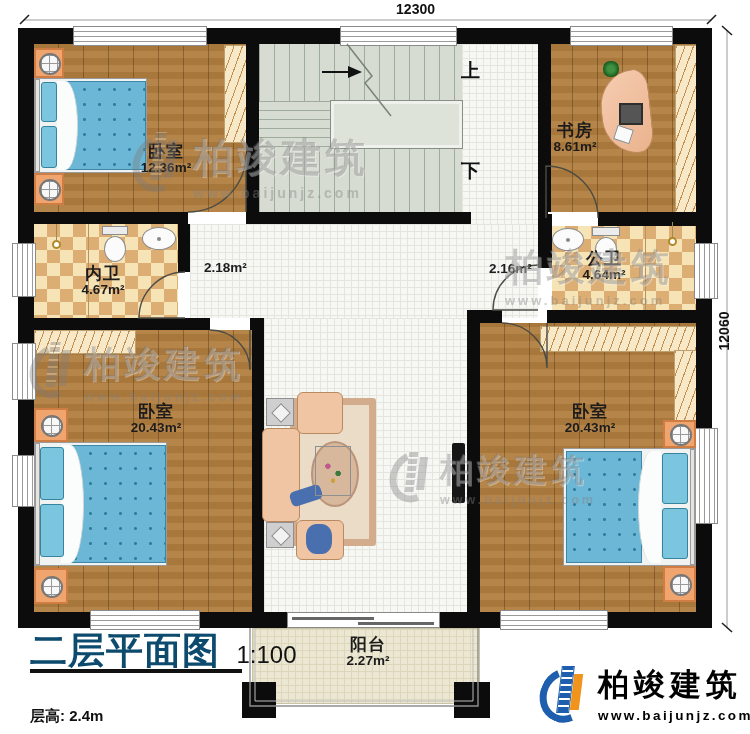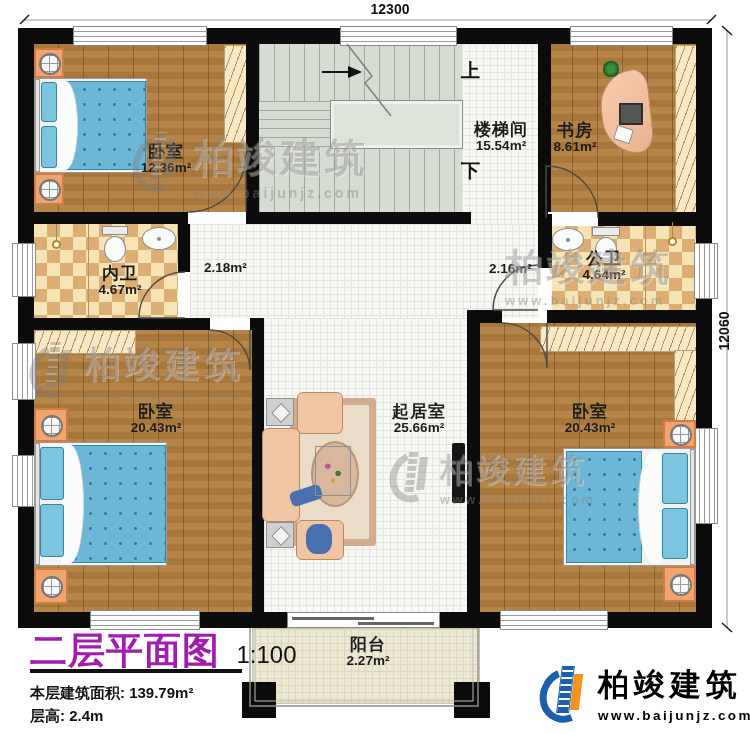--- a/index.html
+++ b/index.html
@@ -70,21 +70,21 @@
   .monitor{background:#555;border:2px solid #2e2e2e;box-sizing:border-box;}
   .plant{background:radial-gradient(circle,#3f9140 30%,#175c1d 70%);border-radius:45%;}
   
   .rlabel{text-align:center;color:#1c1c1c;line-height:1.05;}
   .rname{font-size:17px;font-weight:700;letter-spacing:1px;}
   .rarea{font-size:13.5px;font-weight:700;}
   .halllabel{font-size:13.5px;font-weight:700;color:#1c1c1c;}
   .updown{font-size:19px;font-weight:700;color:#111;}
   .dim{font-size:14px;font-weight:700;color:#111;}
   
-  .tb-title{font-size:37px;font-weight:900;color:#a21caf;letter-spacing:1px;}
+  .tb-title{font-size:37px;font-weight:900;color:#0c4a6e;letter-spacing:1px;}
   .tb-scale{font-size:24px;font-weight:400;color:#111;}
   .tb-line{font-size:15px;font-weight:700;color:#111;}
   .tb-rule{background:#111;}
   
   .bjmark{position:absolute;}
   .bjmark .b1,.bjmark .b2,.bjmark .arc{position:absolute;}
   .bjmark .b1{left:40%;top:0;width:22%;height:80%;transform:skewX(-7deg);}
   .bjmark .b2{left:66%;top:14%;width:18%;height:64%;transform:skewX(-7deg);}
   .bjmark .arc{left:0;bottom:-2%;width:74%;height:74%;border:7px solid transparent;
         border-radius:50%;transform:rotate(24deg);}
@@ -268,59 +268,51 @@
     <line x1="722" y1="623" x2="732" y2="632" stroke="#222" stroke-width="1.6"></line>
 
     <path d="M250,628 L250,706 L478,706 L478,628" fill="none" stroke="#8f8f8f" stroke-width="1.4"></path>
     <path d="M255,628 L255,701 L473,701 L473,628" fill="none" stroke="#bdbdbd" stroke-width="1"></path>
   </svg>
 
   <div class="abs rlabel" style="left:110px;top:143px;width:112px;">
     <div class="rname">卧室</div>
     <div class="rarea">12.36m²</div>
   </div>
-  <div class="abs rlabel" style="left:463px;top:121px;width:76px;">
-    <div class="rname">楼梯间</div>
-    <div class="rarea">15.54m²</div>
-  </div>
   <div class="abs rlabel" style="left:545px;top:122px;width:60px;">
     <div class="rname">书房</div>
     <div class="rarea">8.61m²</div>
   </div>
-  <div class="abs rlabel" style="left:93px;top:265px;width:54px;">
+  <div class="abs rlabel" style="left:76px;top:265px;width:54px;">
     <div class="rname">内卫</div>
     <div class="rarea">4.67m²</div>
   </div>
   <div class="abs halllabel" style="left:204px;top:260px;">2.18m²</div>
   <div class="abs halllabel" style="left:489px;top:261px;">2.16m²</div>
   <div class="abs rlabel" style="left:577px;top:250px;width:54px;">
     <div class="rname">公卫</div>
     <div class="rarea">4.64m²</div>
   </div>
   <div class="abs rlabel" style="left:113px;top:403px;width:86px;">
     <div class="rname">卧室</div>
     <div class="rarea">20.43m²</div>
   </div>
-  <div class="abs rlabel" style="left:383px;top:403px;width:72px;">
-    <div class="rname">起居室</div>
-    <div class="rarea">25.66m²</div>
-  </div>
   <div class="abs rlabel" style="left:545px;top:403px;width:90px;">
     <div class="rname">卧室</div>
     <div class="rarea">20.43m²</div>
   </div>
   <div class="abs rlabel" style="left:335px;top:636px;width:66px;">
     <div class="rname">阳台</div>
     <div class="rarea">2.27m²</div>
   </div>
 
   <div class="abs updown" style="left:461px;top:58px;">上</div>
   <div class="abs updown" style="left:461px;top:158px;">下</div>
 
-  <div class="abs dim" style="left:345px;top:1px;width:90px;text-align:center;">12300</div>
+  <div class="abs dim" style="left:345px;top:1px;width:90px;text-align:right;">12300</div>
   <div class="abs dim" style="left:696px;top:323px;width:56px;text-align:center;transform:rotate(-90deg);">12060</div>
 
   <div class="abs wm" style="left:133px;top:130px;">
     <div class="bjmark logo-gray" style="position:absolute;left:0;top:2px;width:50px;height:60px;">
         <div class="b1"></div>
         <div class="b2"></div>
         <div class="arc"></div>
       </div>
     <div style="margin-left:60px;">
       <div class="wm-name" style="font-size:40px;">柏竣建筑</div>
@@ -352,21 +344,20 @@
   <div class="abs wm" style="left:505px;top:242px;width:192px;overflow:hidden;">
     <div class="wm-name" style="font-size:38px;">柏竣建筑</div>
     <div class="wm-url" style="font-size:13px;">www.baijunjz.com</div>
   </div>
 
   <div class="abs" style="left:30px;top:626px;">
     <span class="tb-title">二层平面图</span>
     <span class="tb-scale" style="margin-left:12px;">1:100</span>
   </div>
   <div class="abs tb-rule" style="left:30px;top:669px;width:212px;height:4px;"></div>
-  <div class="abs tb-line" style="left:30px;top:684px;">本层建筑面积: 139.79m²</div>
   <div class="abs tb-line" style="left:30px;top:707px;">层高: 2.4m</div>
 
   <div class="abs" style="left:540px;top:664px;">
     <div class="bjmark logo-color" style="position:absolute;left:0;top:2px;width:48px;height:56px;">
         <div class="b1"></div>
         <div class="b2"></div>
         <div class="arc"></div>
       </div>
     <div style="margin-left:58px;">
       <div class="brand-name">柏竣建筑</div>

